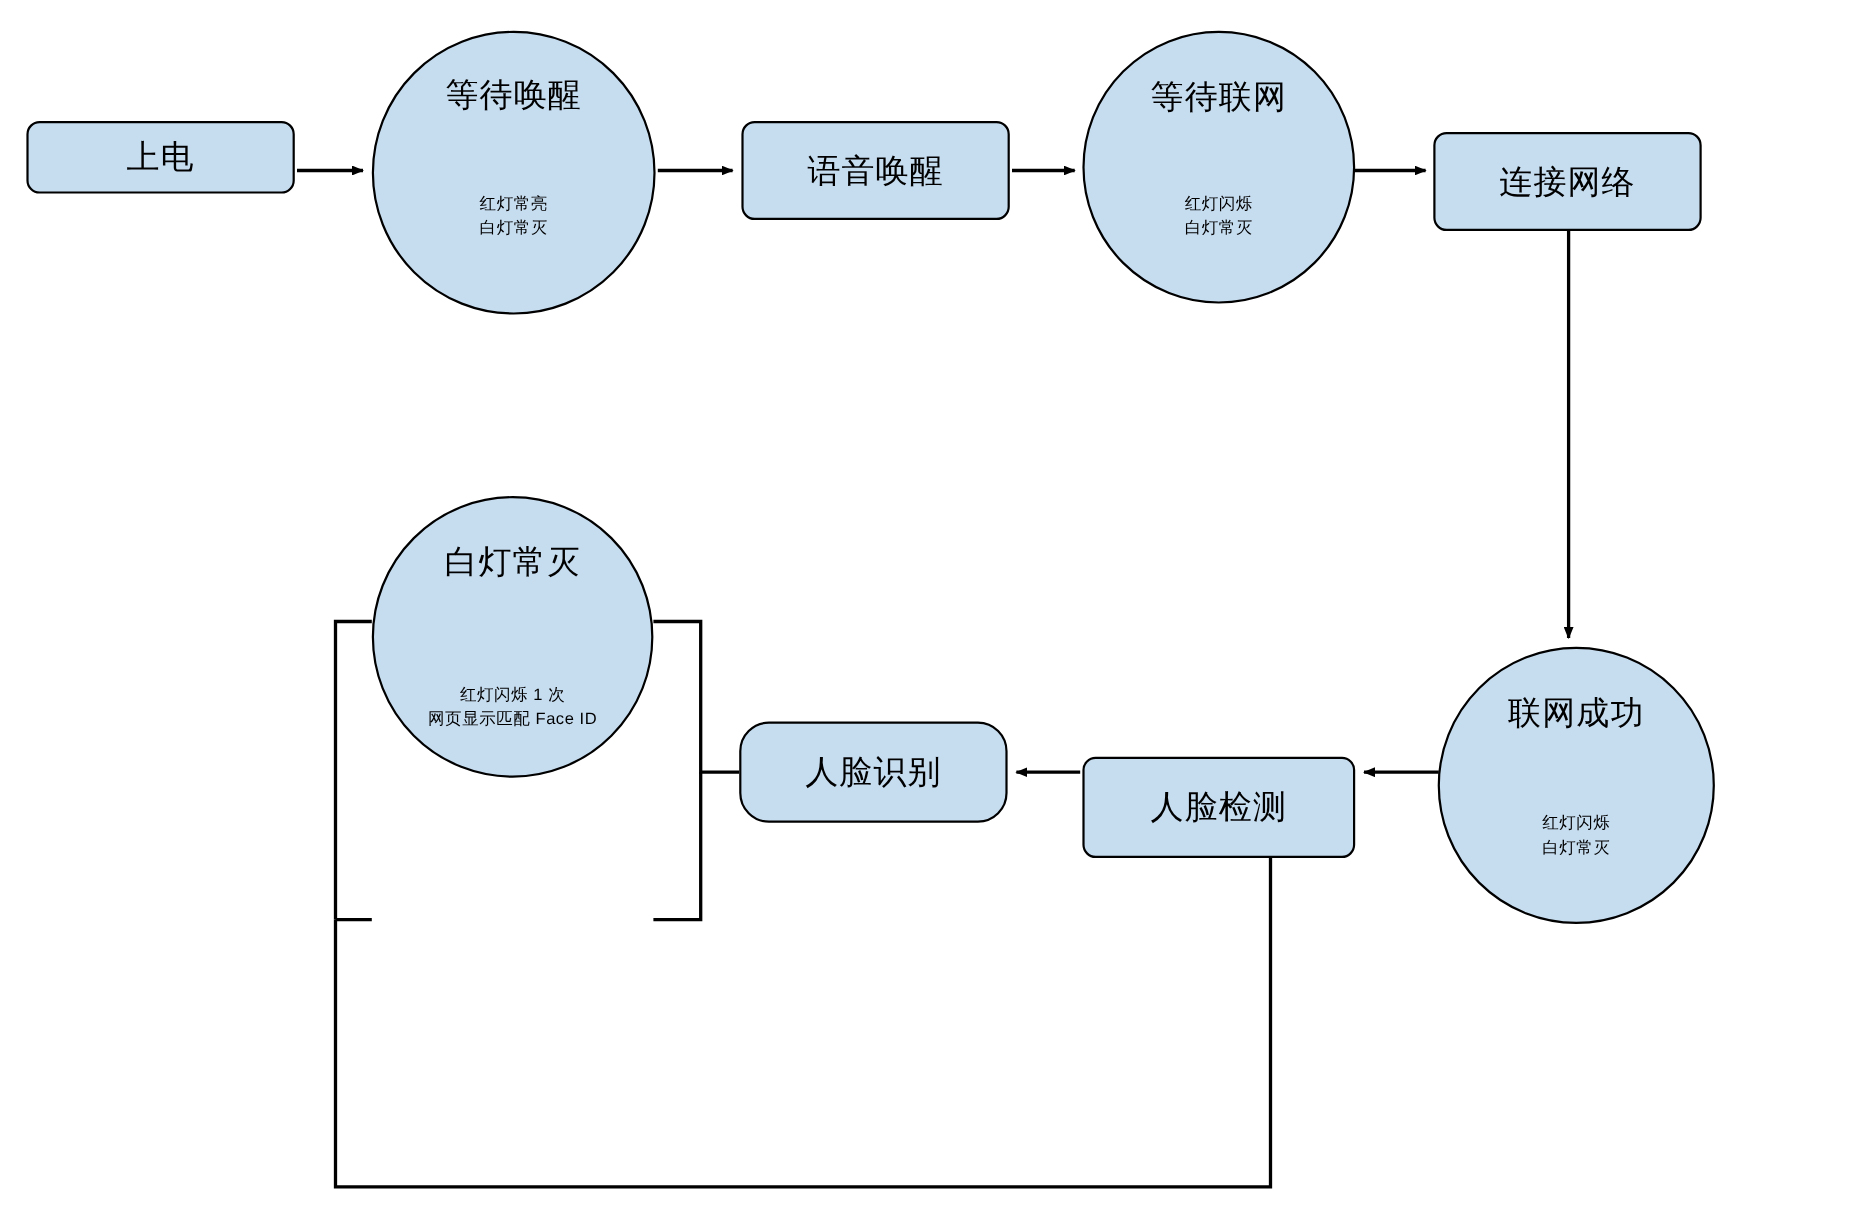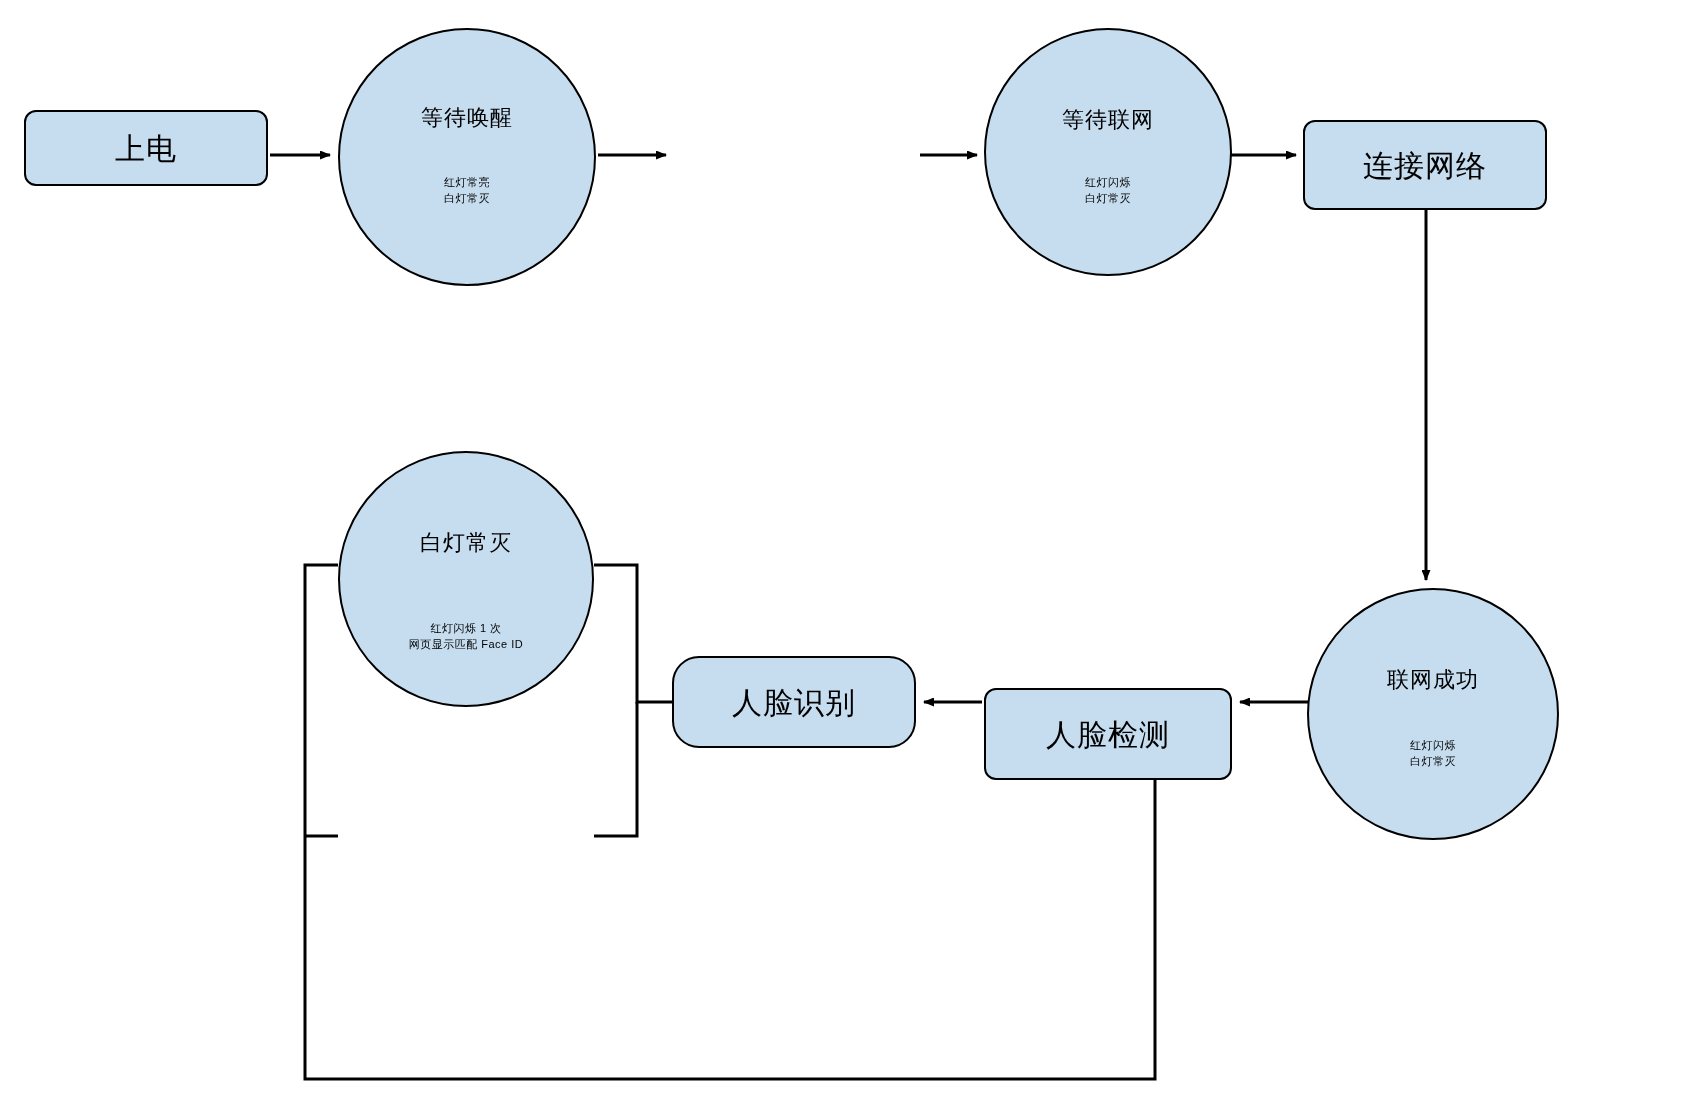--- a/index.html
+++ b/index.html
@@ -38,23 +38,23 @@
     border-radius:50%;
     justify-content:flex-start;
   }
   .node-title{
     font-size:30px;
     line-height:1.1;
     letter-spacing:1px;
     white-space:nowrap;
   }
   .box .node-title{font-size:30px;}
-  .circle .node-title{font-size:22px;margin-top:36px;}
+  .circle .node-title{font-size:30px;}
   .node-sub{
-    font-size:11px;
+    font-size:15px;
     line-height:1.45;
     text-align:center;
     white-space:pre-line;
     letter-spacing:0.5px;
   }
   .circle-inner{
     position:absolute;
     left:0;right:0;
     display:flex;
     flex-direction:column;
@@ -109,34 +109,37 @@
     <g>
       <path d="M338,565 L305,565 L305,836" fill="none" stroke="#000000" stroke-width="3"></path>
       <line x1="338" y1="836" x2="305" y2="836" stroke="#000000" stroke-width="3"></line>
     </g>
 
     <g>
       <path d="M305,836 L305,1079 L1155,1079 L1155,757" fill="none" stroke="#000000" stroke-width="3" marker-end="url(#arrowhead)"></path>
     </g>
   </svg>
 
-  <div class="node box" style="left:24px;top:110px;width:244px;height:76px;">
+  <div class="node box" style="left:24px;top:110px;width:244px;height:66px;">
     <div class="node-title">上电</div>
   </div>
 
   <div class="node circle" style="left:338px;top:28px;width:258px;height:258px;">
     <div class="circle-inner" style="top:40px;">
       <div class="node-title">等待唤醒</div>
     </div>
     <div class="circle-inner" style="top:145px;">
       <div class="node-sub">红灯常亮
 白灯常灭</div>
     </div>
   </div>
 
+  <div class="node box" style="left:674px;top:110px;width:244px;height:90px;">
+    <div class="node-title">语音唤醒</div>
+  </div>
 
   <div class="node circle" style="left:984px;top:28px;width:248px;height:248px;">
     <div class="circle-inner" style="top:42px;">
       <div class="node-title">等待联网</div>
     </div>
     <div class="circle-inner" style="top:145px;">
       <div class="node-sub">红灯闪烁
 白灯常灭</div>
     </div>
   </div>

